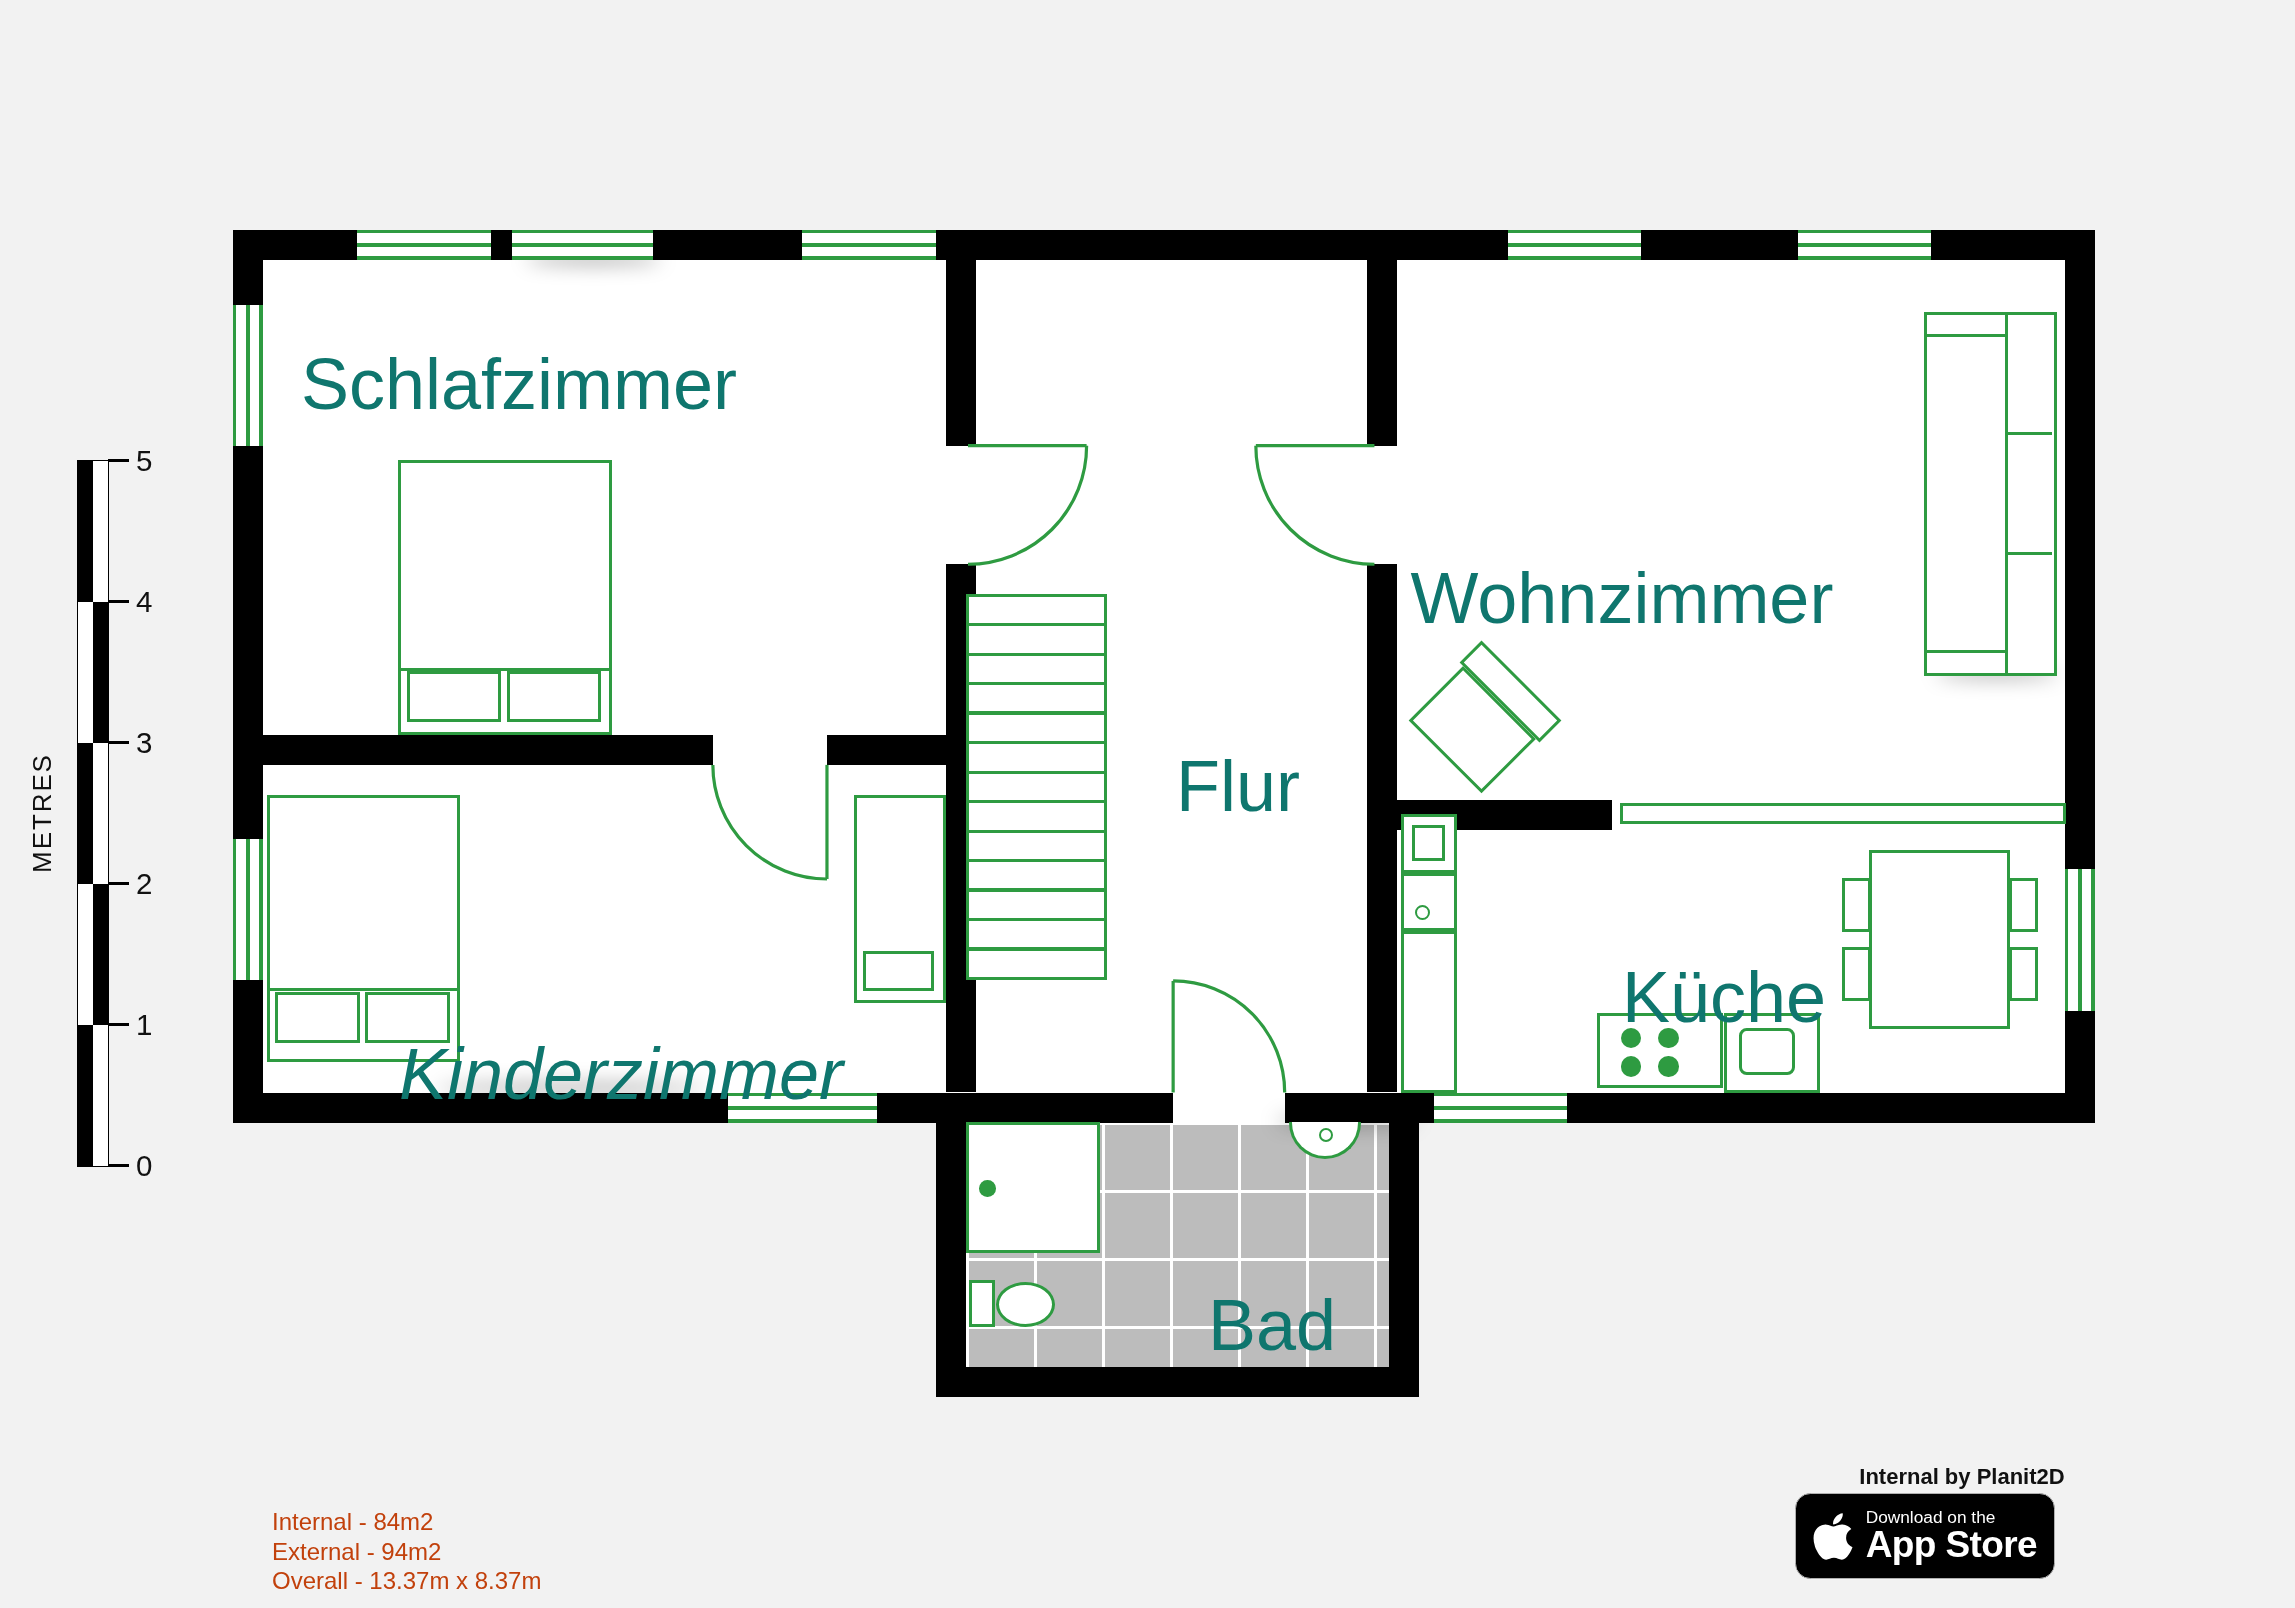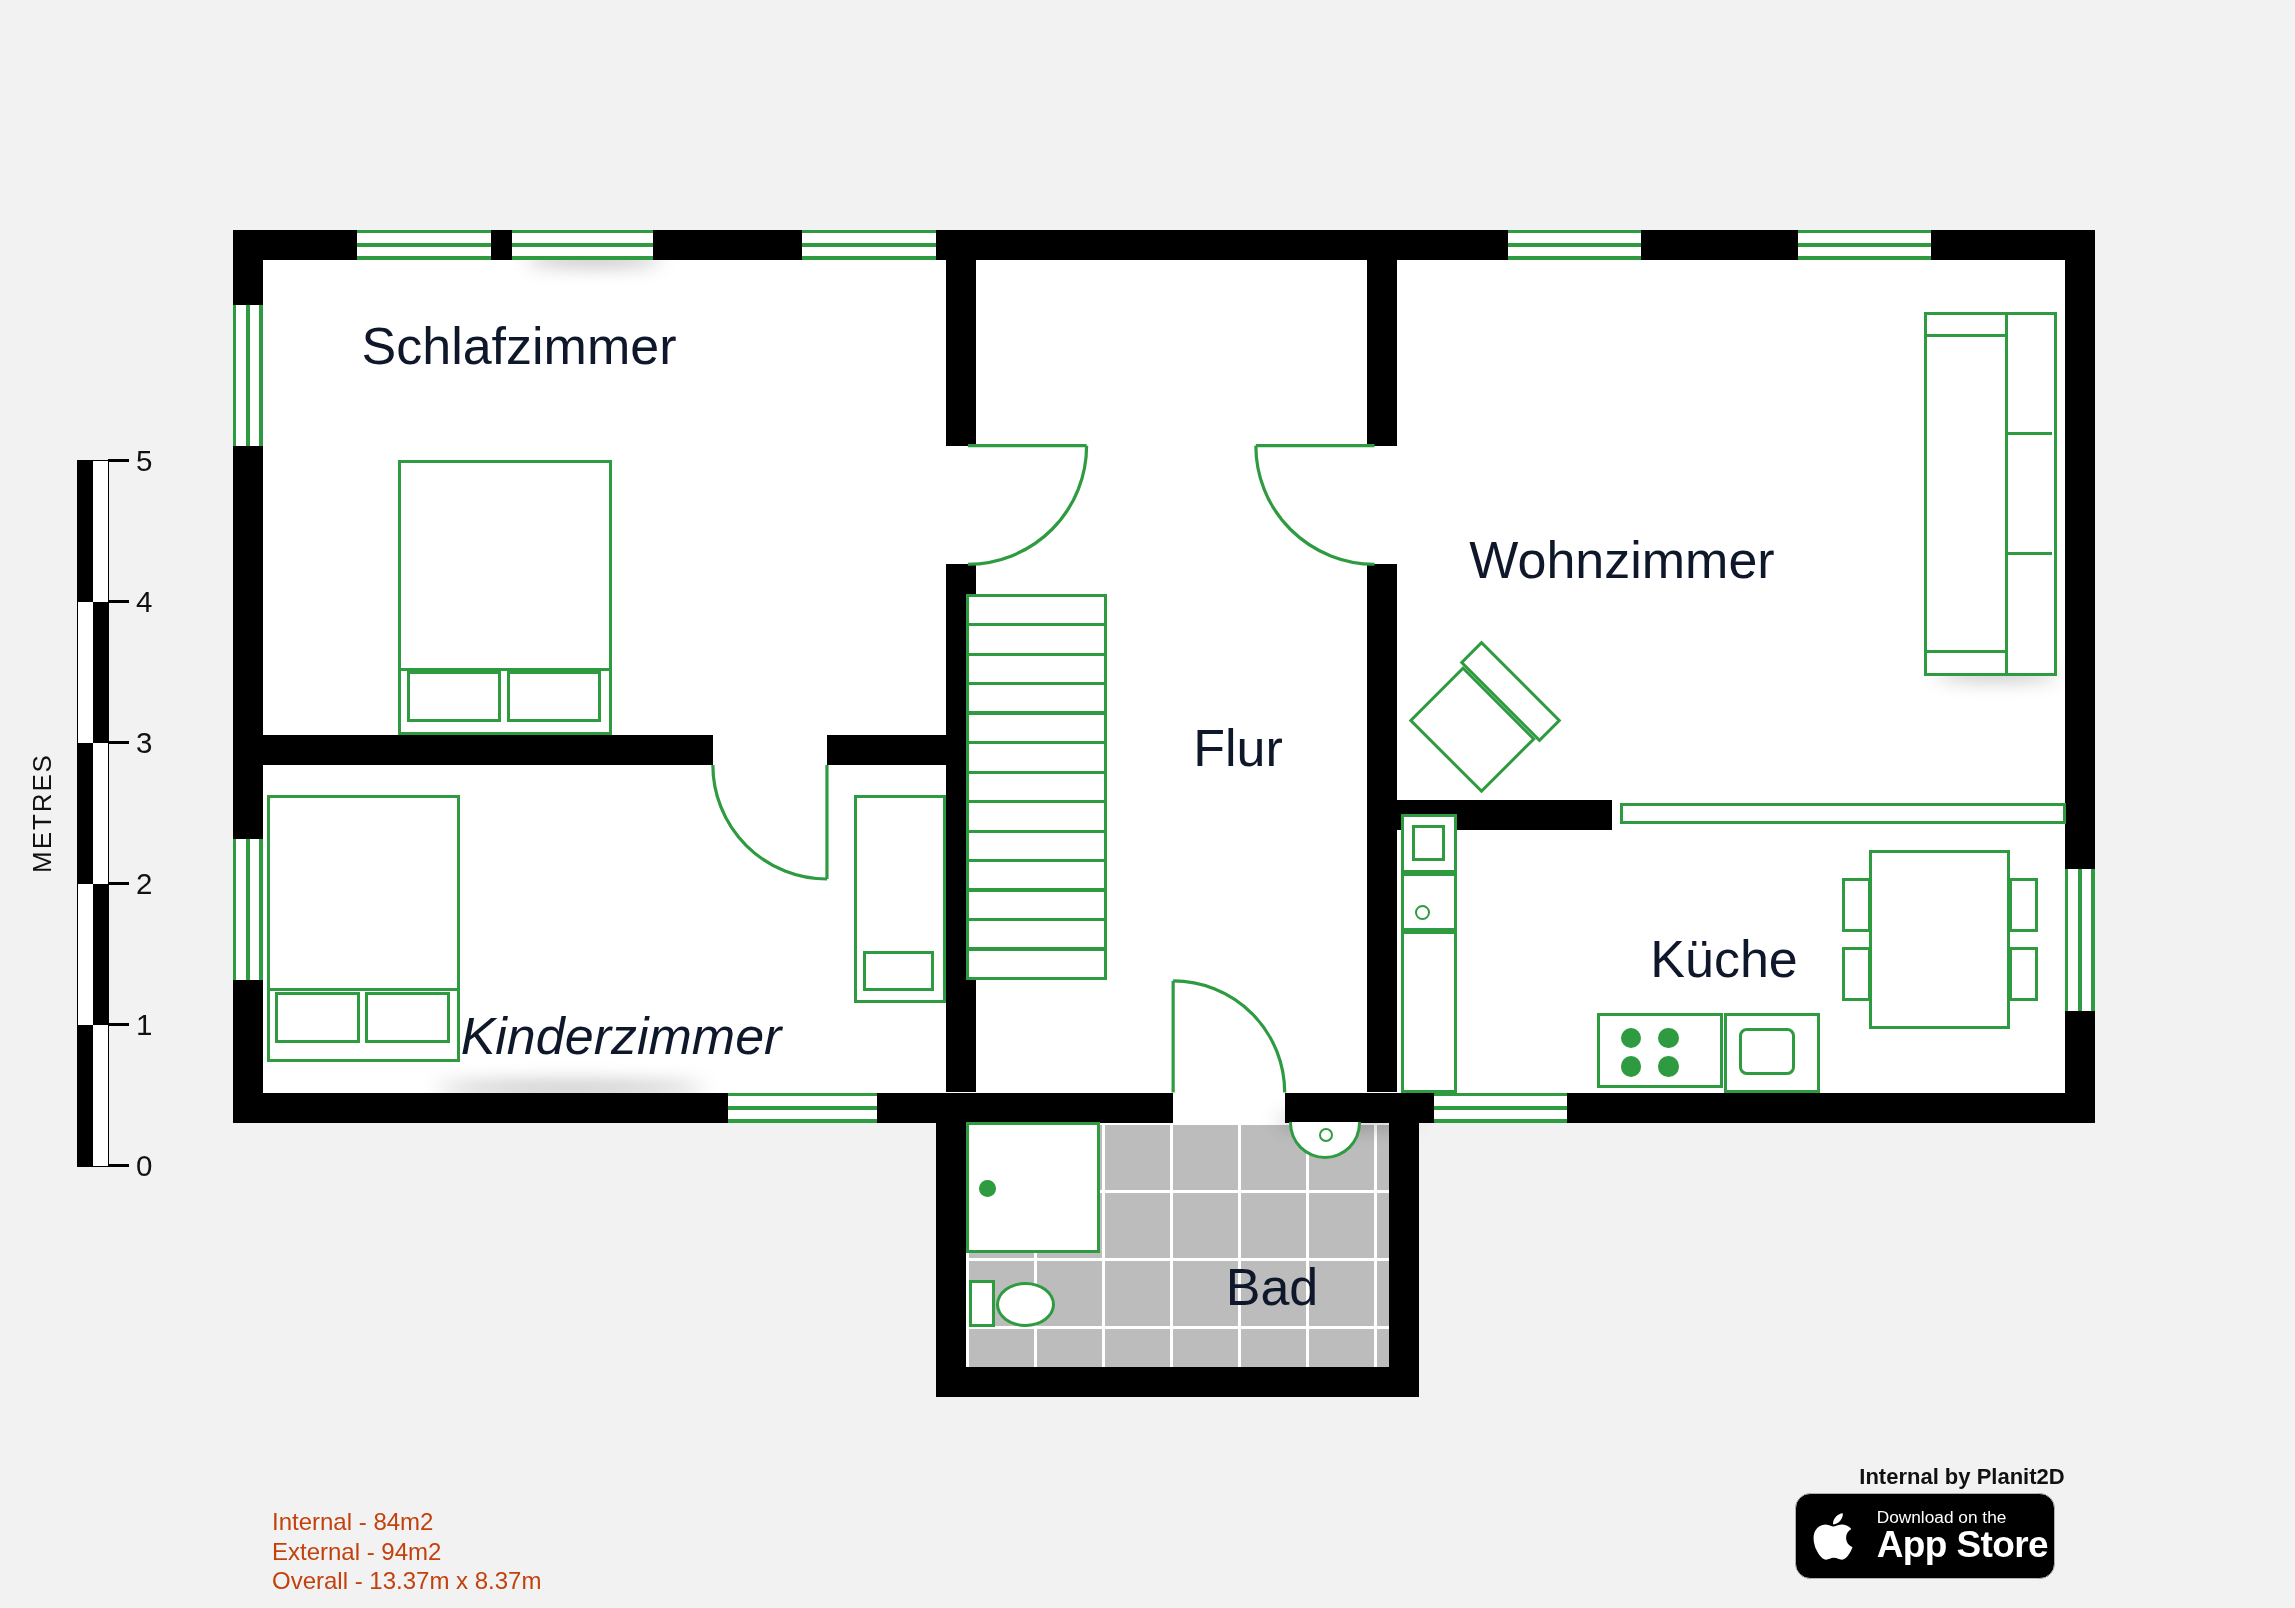--- a/index.html
+++ b/index.html
@@ -17,41 +17,41 @@
   .wall{position:absolute;background:var(--wall);z-index:3;}
   .win-h{position:absolute;z-index:4;background:linear-gradient(to bottom,var(--g) 0 3.2px,#fff 3.2px 13.5px,var(--g) 13.5px 16.7px,#fff 16.7px 26px,var(--g) 26px 29.5px);}
   .win-v{position:absolute;z-index:4;background:linear-gradient(to right,var(--g) 0 3.2px,#fff 3.2px 13.5px,var(--g) 13.5px 16.7px,#fff 16.7px 26px,var(--g) 26px 29.5px);}
   .f{position:absolute;border:3.8px solid var(--g);background:#fff;box-sizing:border-box;z-index:5;}
   .fin{position:absolute;border:3.2px solid var(--g);background:#fff;box-sizing:border-box;}
   .gline{position:absolute;background:var(--g);}
   .dot{position:absolute;background:var(--g);border-radius:50%;}
   .ring{position:absolute;border:2.6px solid var(--g);border-radius:50%;background:#fff;box-sizing:border-box;}
   .stairs{position:absolute;border:3.8px solid var(--g);box-sizing:border-box;z-index:5;
     background:repeating-linear-gradient(to bottom,#fff 0 26px,var(--g) 26px 29.5px);}
-  .room-label{position:absolute;transform:translate(-50%,-50%);font-size:52px;color:#0f172a;white-space:nowrap;z-index:7;}
+  .room-label{position:absolute;transform:translate(-50%,-50%);font-size:72px;color:#0f766e;white-space:nowrap;z-index:7;margin-top:38px;}
   #door-svg{position:absolute;left:0;top:0;z-index:6;}
 
   
   .sb-cell-b{background:#000;}
   .sb-cell-w{background:#fff;}
   .scalebar{position:absolute;left:77px;top:460px;width:29.5px;height:705px;border:1.9px solid #000;box-sizing:content-box;display:flex;flex-direction:column;z-index:7;}
   .sb-row{display:flex;flex:1;}
   .sb-row div{flex:1;}
   .tickmark{position:absolute;background:#000;width:20.5px;height:2.6px;left:108px;z-index:7;}
   .ticklabel{position:absolute;left:136px;font-size:29.5px;color:#111;z-index:7;}
   .metres{position:absolute;left:42px;top:813px;transform:translate(-50%,-50%) rotate(-90deg);font-size:26px;letter-spacing:1.9px;color:#111;z-index:7;}
 
   
   .info-title{position:absolute;left:272px;top:1444px;font-size:46px;color:#111;z-index:7;}
   .info-line{position:absolute;left:272px;font-size:24px;color:#c2410c;z-index:7;}
 
   
   .powered{position:absolute;left:1834px;top:1464px;width:256px;text-align:center;font-size:22px;font-weight:bold;color:#111;z-index:7;}
   .badge{position:absolute;left:1795px;top:1493px;width:260px;height:86px;background:#000;border:1.9px solid #b0b0b0;border-radius:15.4px;display:flex;align-items:center;padding-left:16.7px;box-sizing:border-box;z-index:7;}
-  .badge-text{margin-left:24px;color:#fff;line-height:1.05;}
+  .badge-text{margin-left:13px;color:#fff;line-height:1.05;}
   .badge-l1{font-size:17.3px;}
   .badge-l2{font-size:37px;font-weight:bold;letter-spacing:-0.6px;}
 </style>
 </head>
 <body>
 
 <div id="canvas">
 
   <div class="floor" style="left:233px;top:230px;width:1861px;height:892px;"></div>
   <div class="floor" style="left:936px;top:1093px;width:483px;height:304px;"></div>

